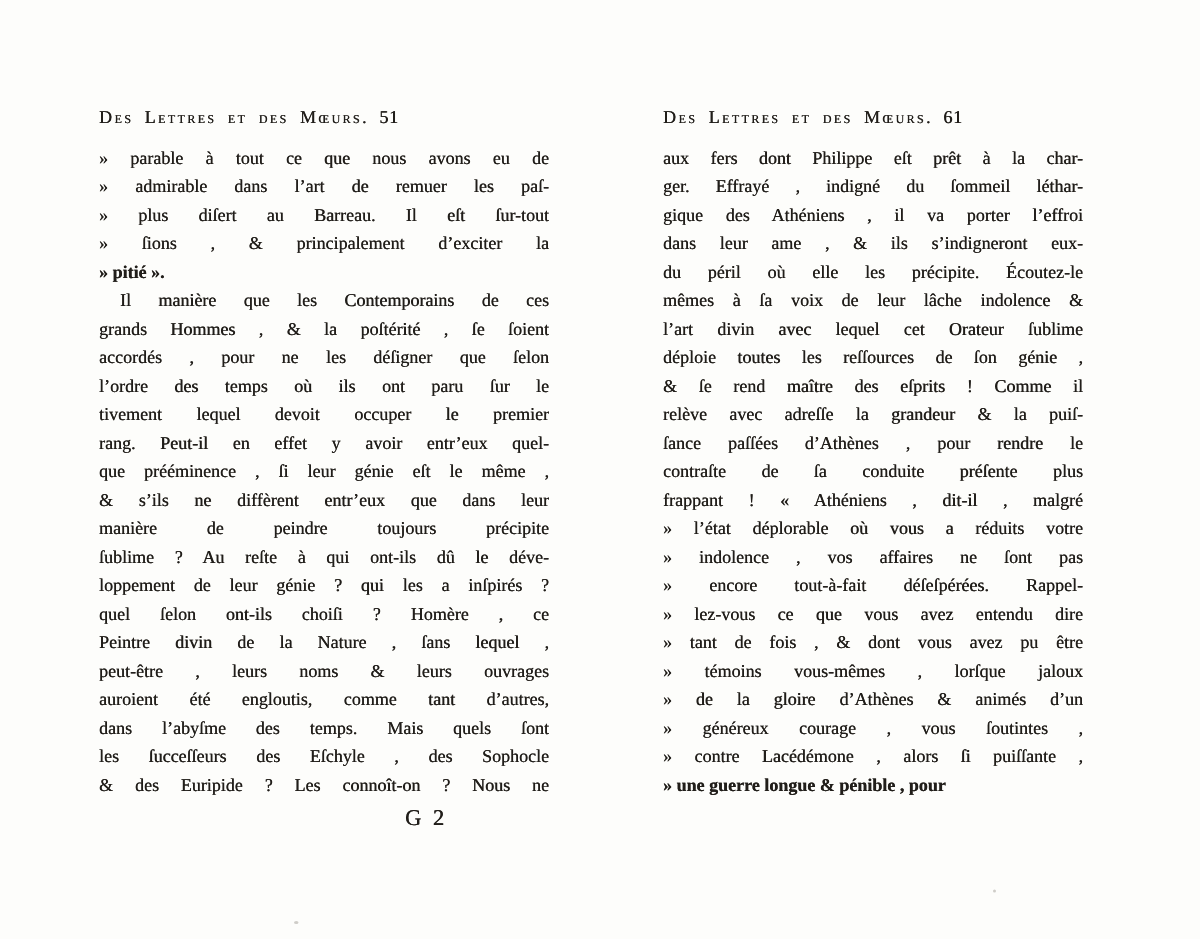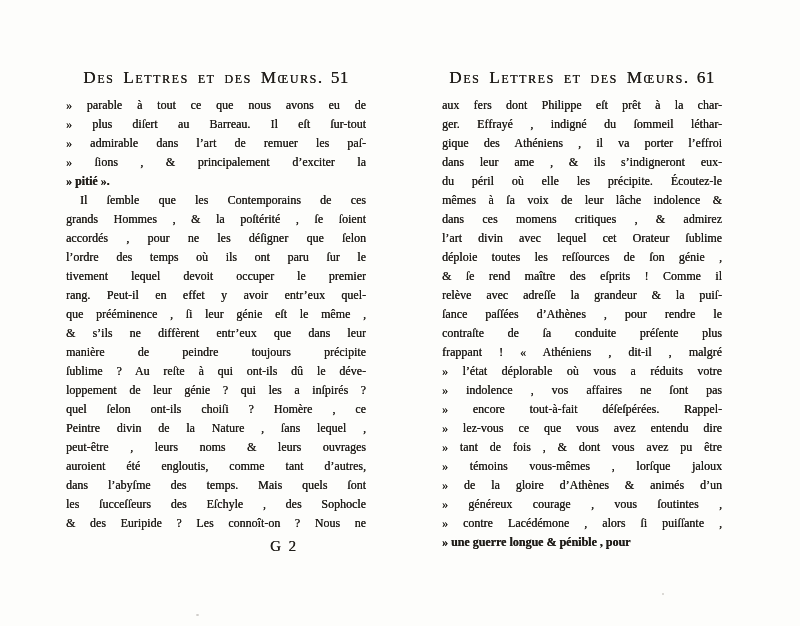--- a/index.html
+++ b/index.html
@@ -9,23 +9,23 @@
     font-family:"Liberation Serif","DejaVu Serif",serif;
     color:#211e1a;
     overflow:hidden;
     position:relative;
   }
   .scan{position:absolute;inset:0;background:#fdfdfb;}
   .page{position:absolute;top:70px;}
   .page-left{left:66px;width:300px;}
   .page-right{left:442px;width:280px;}
   .header{
-    text-align:center;
+    text-align:left;
     font-variant:small-caps;
-    font-size:17px;
+    font-size:12px;
     letter-spacing:1.6px;
     word-spacing:3px;
     height:16px;
     line-height:16px;
     white-space:nowrap;
     text-shadow:0.2px 0 0 currentColor;
   }
   .header .pagenum{margin-left:7px;letter-spacing:0.5px;}
   .body{margin-top:10px;}
   .line{
@@ -56,25 +56,25 @@
 <body>
 
 <div class="scan">
 
   <div class="page page-left">
     <div class="header">
       <span>Des Lettres et des Mœurs.</span><span class="pagenum">51</span>
     </div>
     <div class="body">
         <div class="line">» parable à tout ce que nous avons eu de</div>
+        <div class="line">» admirable dans l’art de remuer les paſ-</div>
         <div class="line">» plus diſert au Barreau. Il eſt ſur-tout</div>
-        <div class="line">» admirable dans l’art de remuer les paſ-</div>
         <div class="line">» ſions , &amp; principalement d’exciter la</div>
         <div class="line noflush">» pitié ».</div>
-        <div class="line indent">Il ſemble que les Contemporains de ces</div>
+        <div class="line indent">Il manière que les Contemporains de ces</div>
         <div class="line">grands Hommes , &amp; la poſtérité , ſe ſoient</div>
         <div class="line">accordés , pour ne les déſigner que ſelon</div>
         <div class="line">l’ordre des temps où ils ont paru ſur le</div>
         <div class="line">tivement lequel devoit occuper le premier</div>
         <div class="line">rang. Peut-il en effet y avoir entr’eux quel-</div>
         <div class="line">que prééminence , ſi leur génie eſt le même ,</div>
         <div class="line">&amp; s’ils ne diffèrent entr’eux que dans leur</div>
         <div class="line">manière de peindre toujours précipite</div>
         <div class="line">ſublime ? Au reſte à qui ont-ils dû le déve-</div>
         <div class="line">loppement de leur génie ? qui les a inſpirés ?</div>
@@ -93,21 +93,20 @@
     <div class="header">
       <span>Des Lettres et des Mœurs.</span><span class="pagenum">61</span>
     </div>
     <div class="body">
         <div class="line">aux fers dont Philippe eſt prêt à la char-</div>
         <div class="line">ger. Effrayé , indigné du ſommeil léthar-</div>
         <div class="line">gique des Athéniens , il va porter l’effroi</div>
         <div class="line">dans leur ame , &amp; ils s’indigneront eux-</div>
         <div class="line">du péril où elle les précipite. Écoutez-le</div>
         <div class="line">mêmes à ſa voix de leur lâche indolence &amp;</div>
-        <div class="line">dans ces momens critiques , &amp; admirez</div>
         <div class="line">l’art divin avec lequel cet Orateur ſublime</div>
         <div class="line">déploie toutes les reſſources de ſon génie ,</div>
         <div class="line">&amp; ſe rend maître des eſprits ! Comme il</div>
         <div class="line">relève avec adreſſe la grandeur &amp; la puiſ-</div>
         <div class="line">ſance paſſées d’Athènes , pour rendre le</div>
         <div class="line">contraſte de ſa conduite préſente plus</div>
         <div class="line">frappant ! « Athéniens , dit-il , malgré</div>
         <div class="line">» l’état déplorable où vous a réduits votre</div>
         <div class="line">» indolence , vos affaires ne ſont pas</div>
         <div class="line">» encore tout-à-fait déſeſpérées. Rappel-</div>

